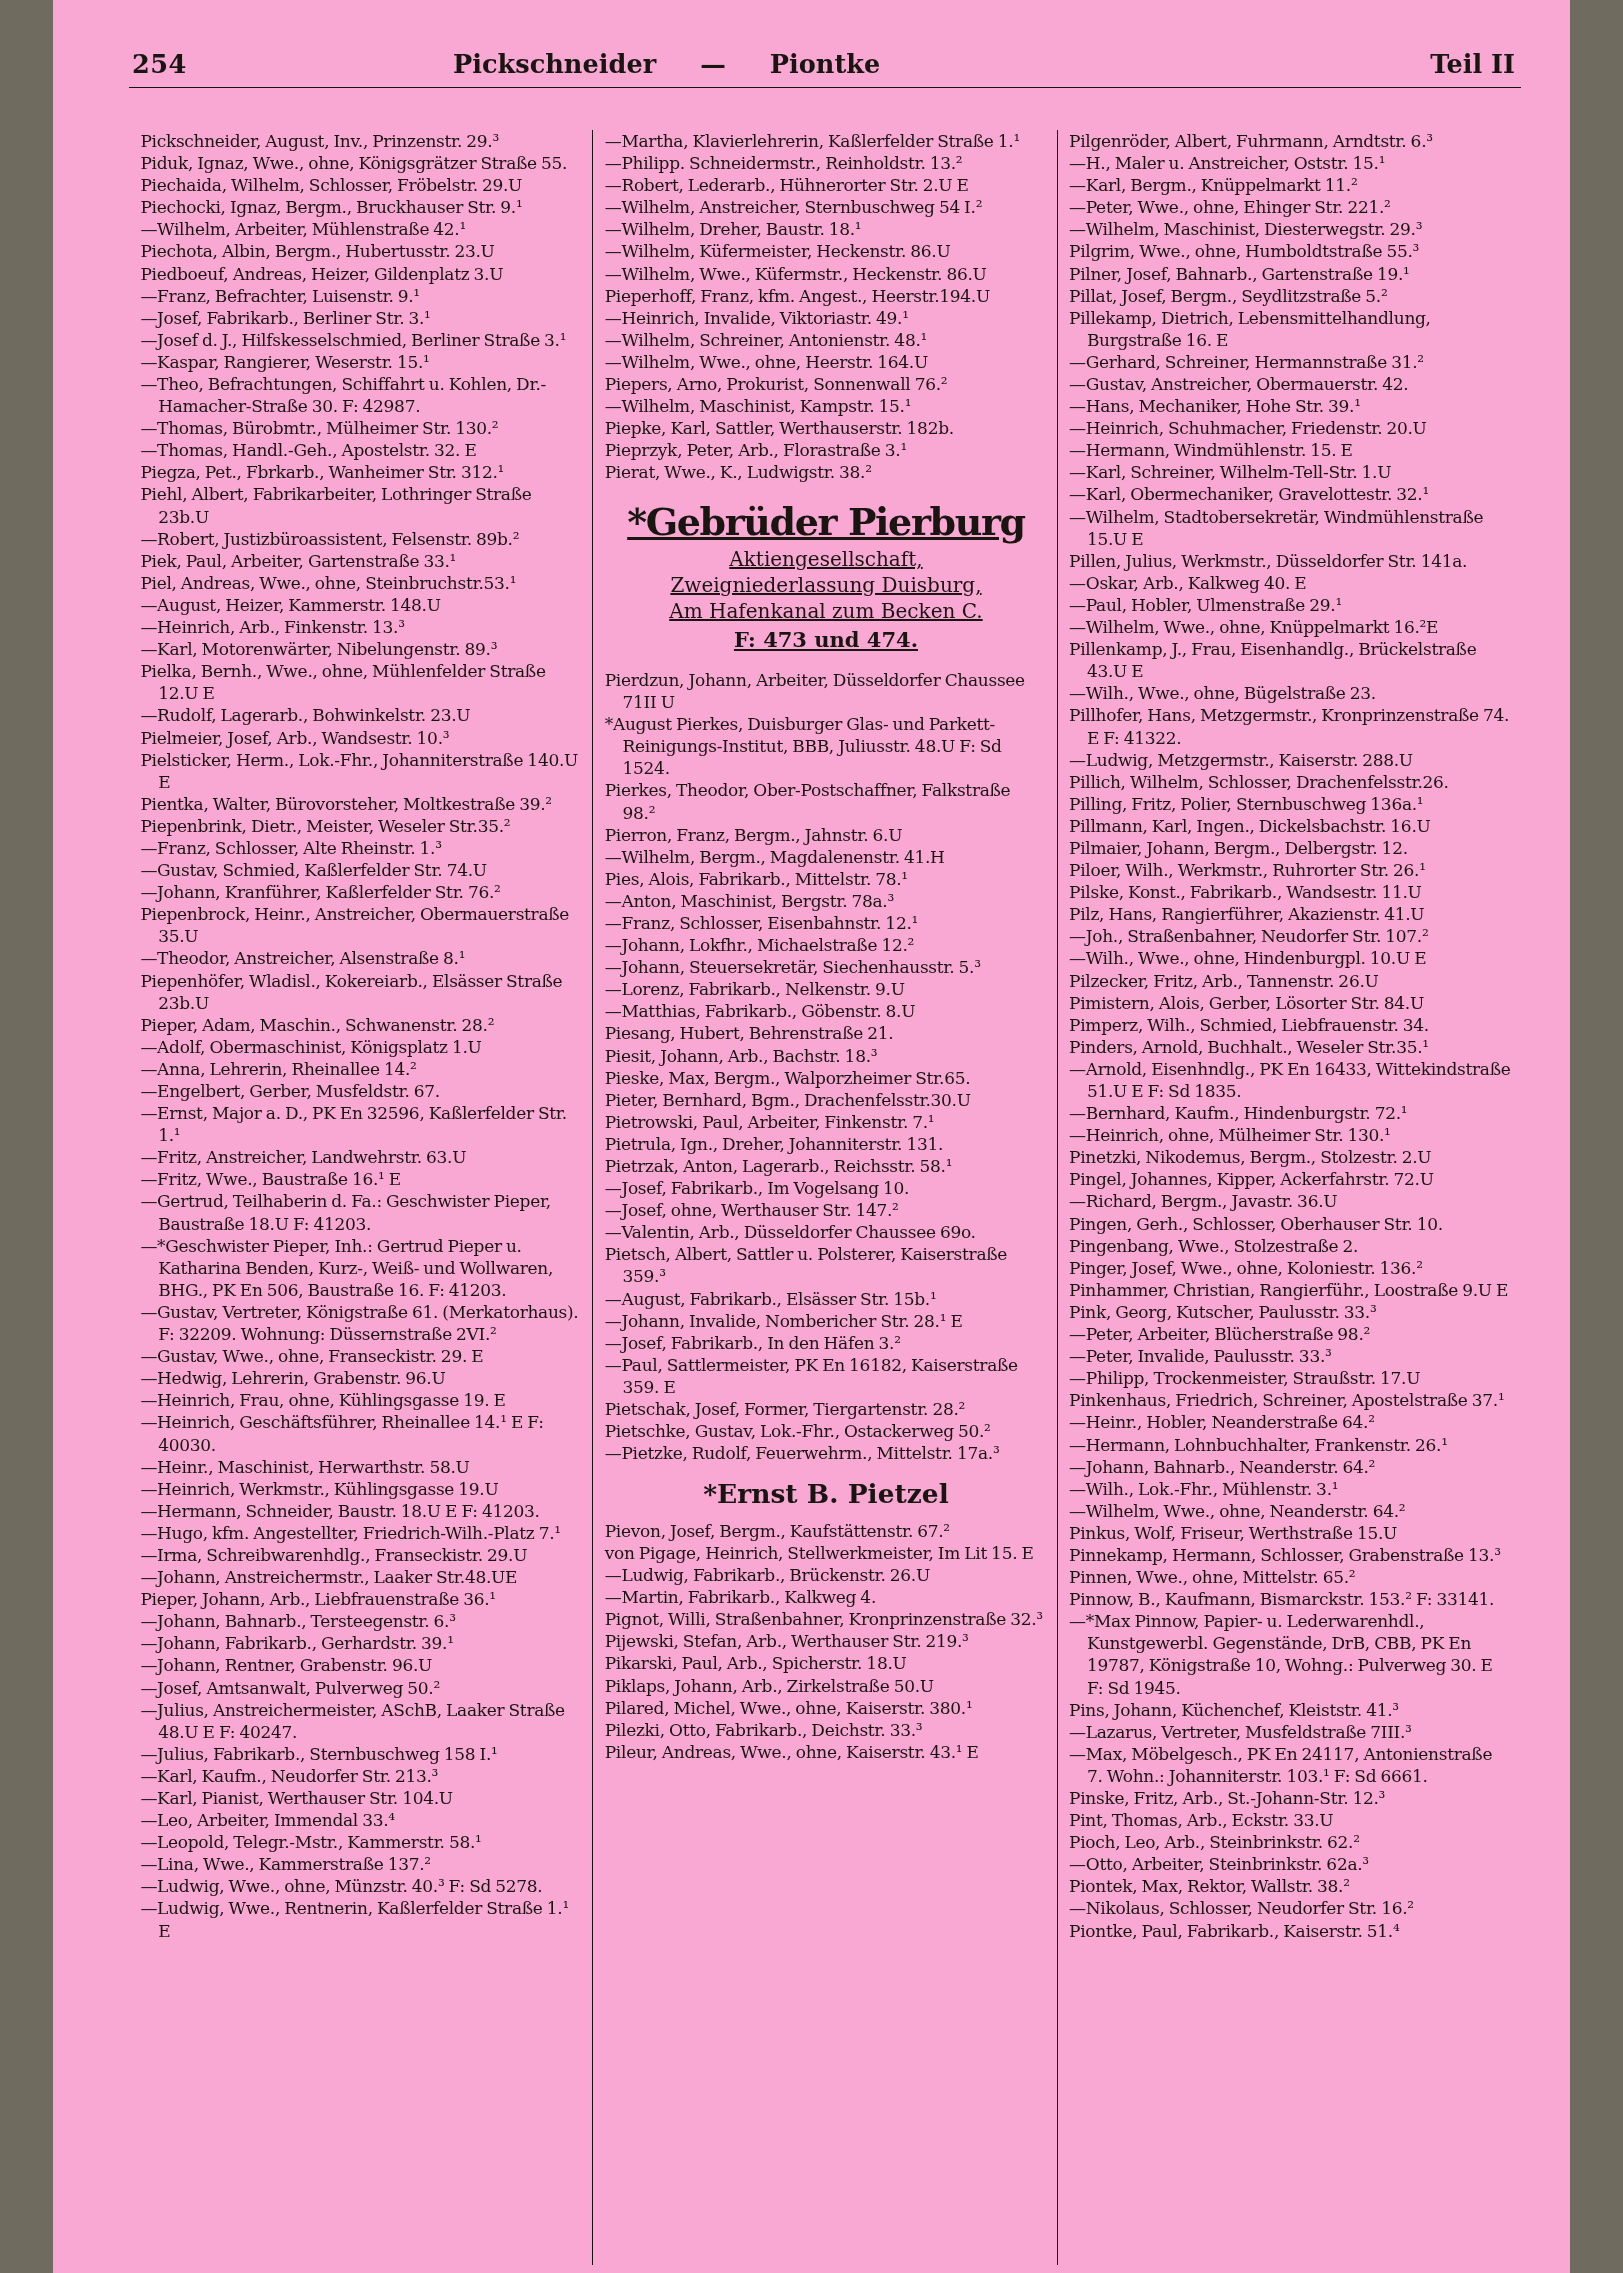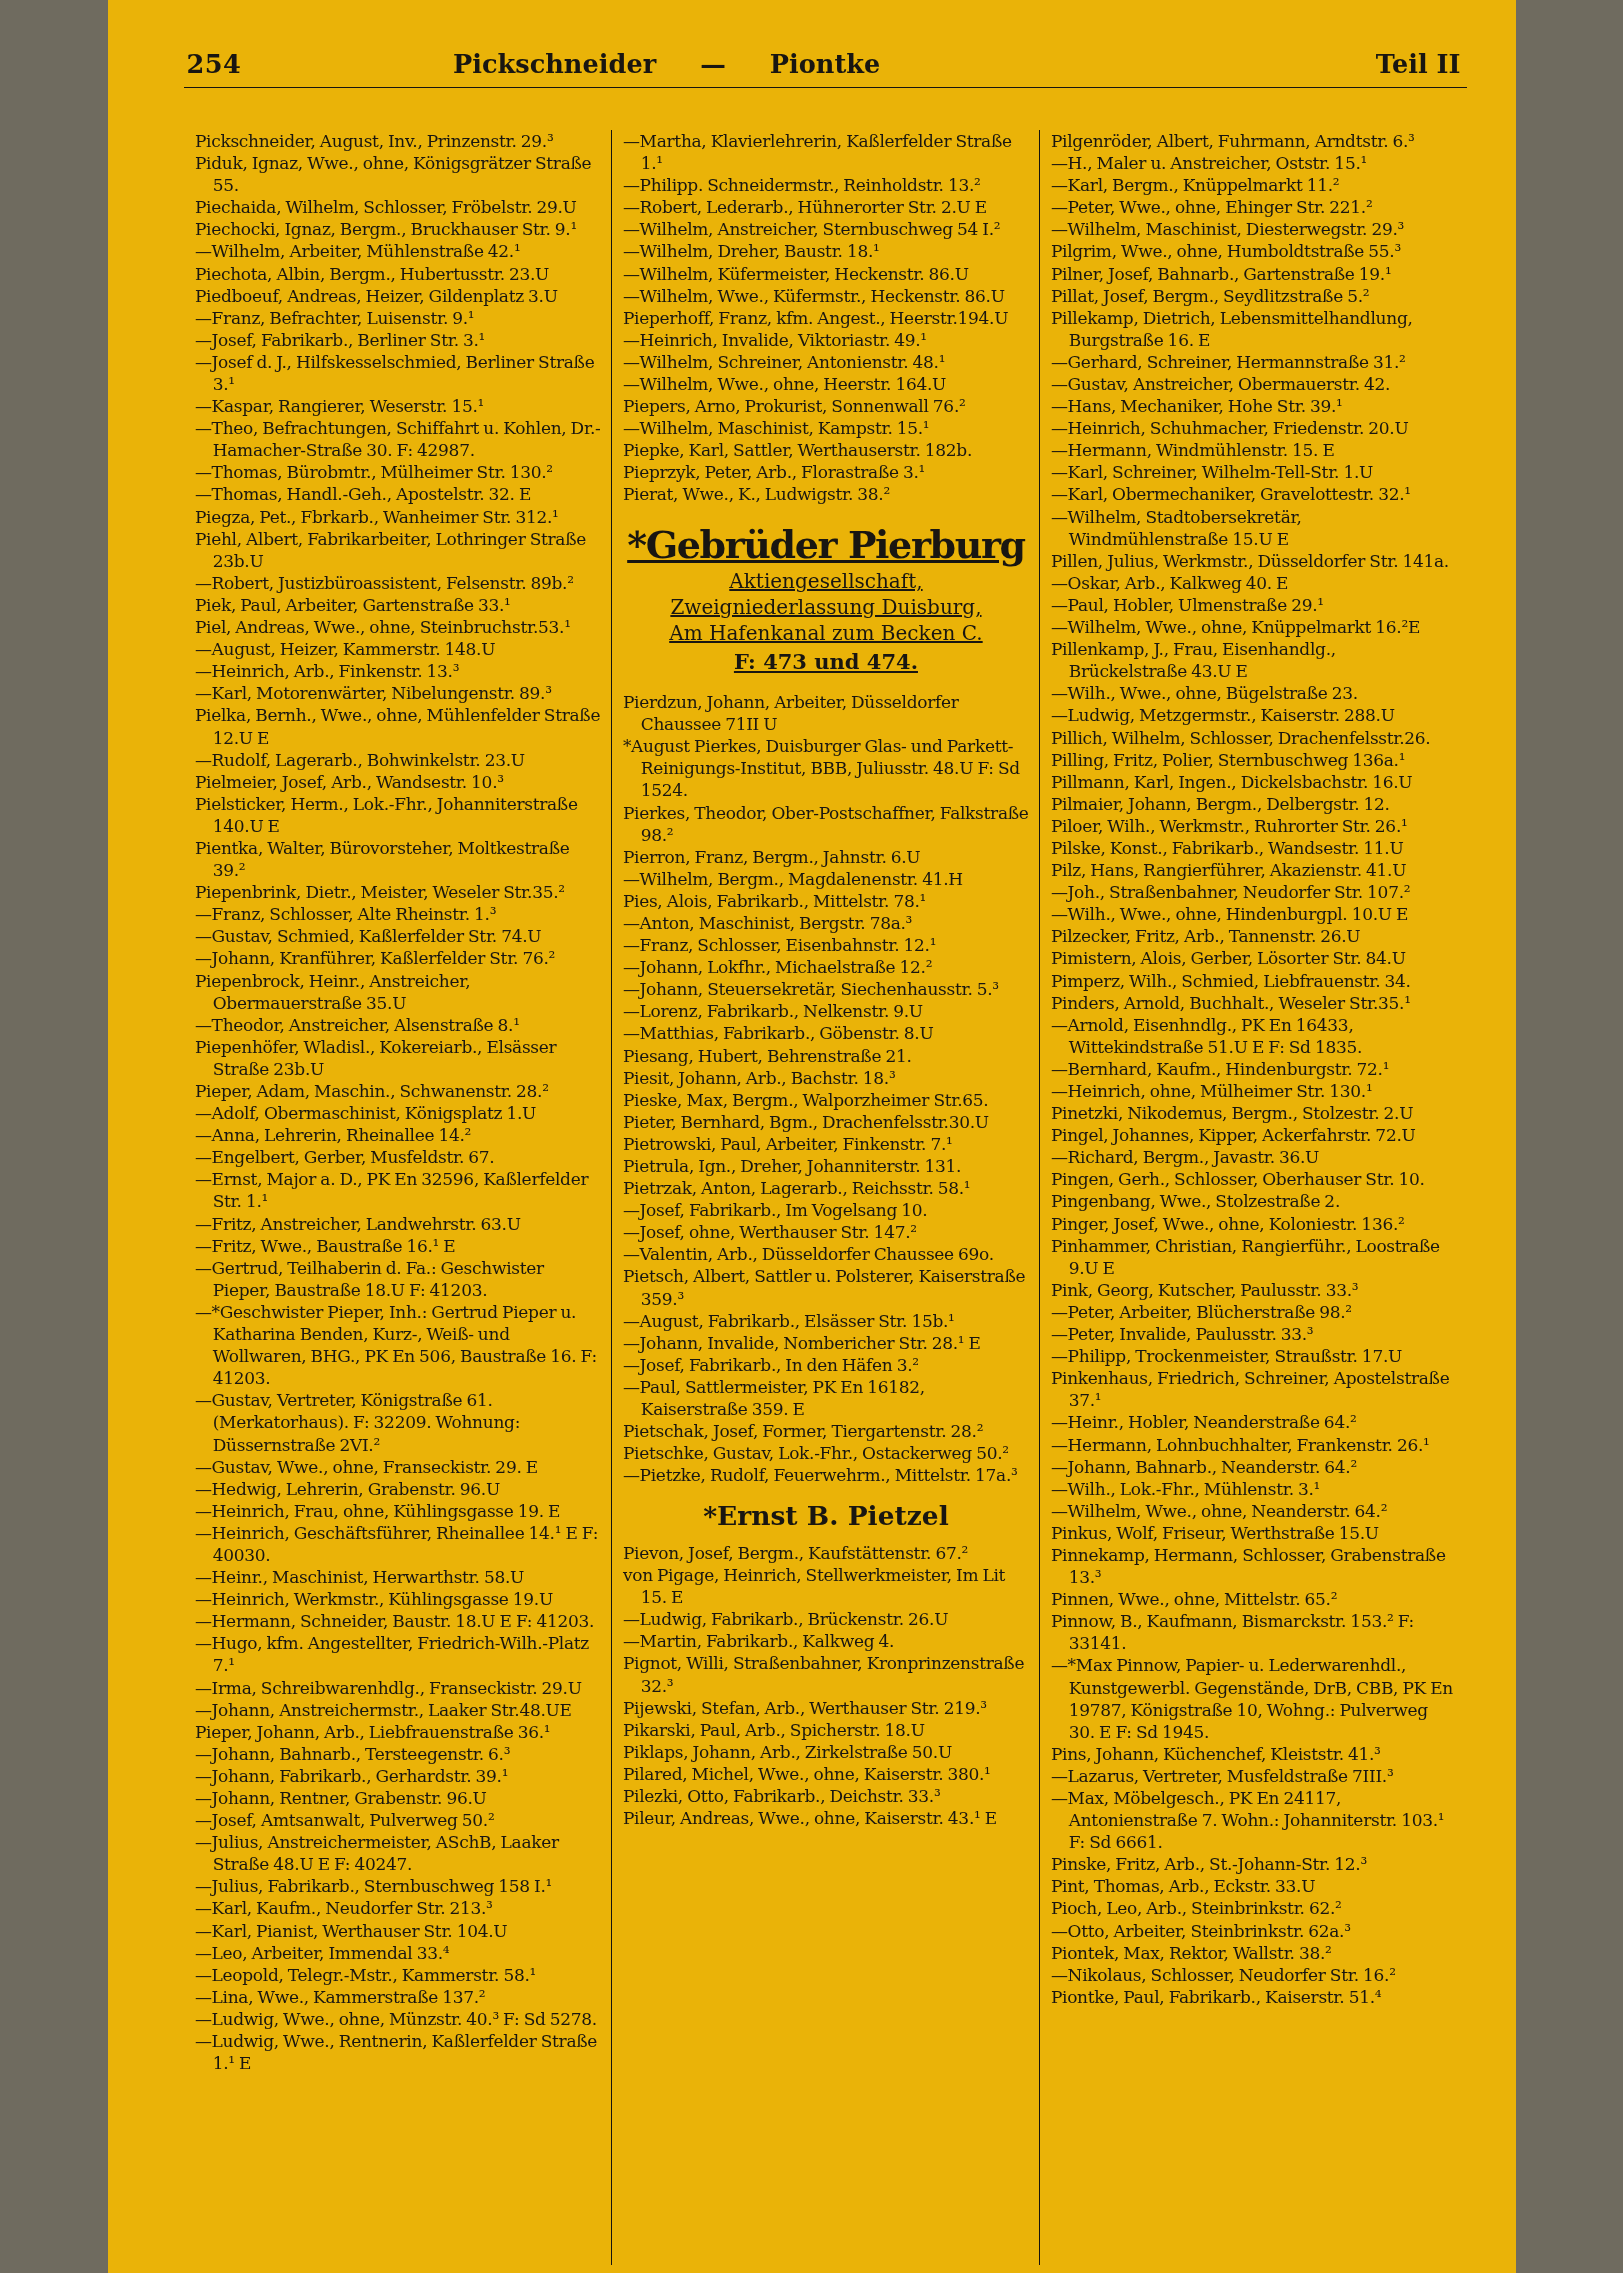--- a/index.html
+++ b/index.html
@@ -1,20 +1,20 @@
 <!DOCTYPE html>
 <html style="font-size:15px"><head>
 <meta charset="utf-8">
 <style>
   html,body { margin:0; padding:0; background:#6f6b5f; }
   .page {
     position:relative;
-    width:1408px; height:2273px;
+    width:1517px; height:2273px;
     margin:0 auto;
-    background:#eab308;
+    background:#f9a8d4;
     background-image:
       radial-gradient(ellipse at 18% 4%, rgba(40,36,28,0.28) 0%, rgba(40,36,28,0) 22%),
       radial-gradient(ellipse at 50% 50%, rgba(0,0,0,0) 55%, rgba(55,50,40,0.22) 100%),
       linear-gradient(180deg, #b4af a2 0%, #b9b4a7 50%, #b2ada0 100%);
     color:#191611;
     font-family:"DejaVu Serif","Liberation Serif",serif;
     overflow:hidden;
   }
   .header {
     display:flex; align-items:baseline;
@@ -245,20 +245,21 @@
         <p class="entry">—Hermann, Windmühlenstr. 15. E</p>
         <p class="entry">—Karl, Schreiner, Wilhelm-Tell-Str. 1.U</p>
         <p class="entry">—Karl, Obermechaniker, Gravelottestr. 32.¹</p>
         <p class="entry">—Wilhelm, Stadtobersekretär, Windmühlenstraße 15.U E</p>
         <p class="entry">Pillen, Julius, Werkmstr., Düsseldorfer Str. 141a.</p>
         <p class="entry">—Oskar, Arb., Kalkweg 40. E</p>
         <p class="entry">—Paul, Hobler, Ulmenstraße 29.¹</p>
         <p class="entry">—Wilhelm, Wwe., ohne, Knüppelmarkt 16.²E</p>
         <p class="entry">Pillenkamp, J., Frau, Eisenhandlg., Brückelstraße 43.U E</p>
         <p class="entry">—Wilh., Wwe., ohne, Bügelstraße 23.</p>
+        <p class="entry">Pillhofer, Hans, Metzgermstr., Kronprinzenstraße 74. E F: 41322.</p>
         <p class="entry">—Ludwig, Metzgermstr., Kaiserstr. 288.U</p>
         <p class="entry">Pillich, Wilhelm, Schlosser, Drachenfelsstr.26.</p>
         <p class="entry">Pilling, Fritz, Polier, Sternbuschweg 136a.¹</p>
         <p class="entry">Pillmann, Karl, Ingen., Dickelsbachstr. 16.U</p>
         <p class="entry">Pilmaier, Johann, Bergm., Delbergstr. 12.</p>
         <p class="entry">Piloer, Wilh., Werkmstr., Ruhrorter Str. 26.¹</p>
         <p class="entry">Pilske, Konst., Fabrikarb., Wandsestr. 11.U</p>
         <p class="entry">Pilz, Hans, Rangierführer, Akazienstr. 41.U</p>
         <p class="entry">—Joh., Straßenbahner, Neudorfer Str. 107.²</p>
         <p class="entry">—Wilh., Wwe., ohne, Hindenburgpl. 10.U E</p>

